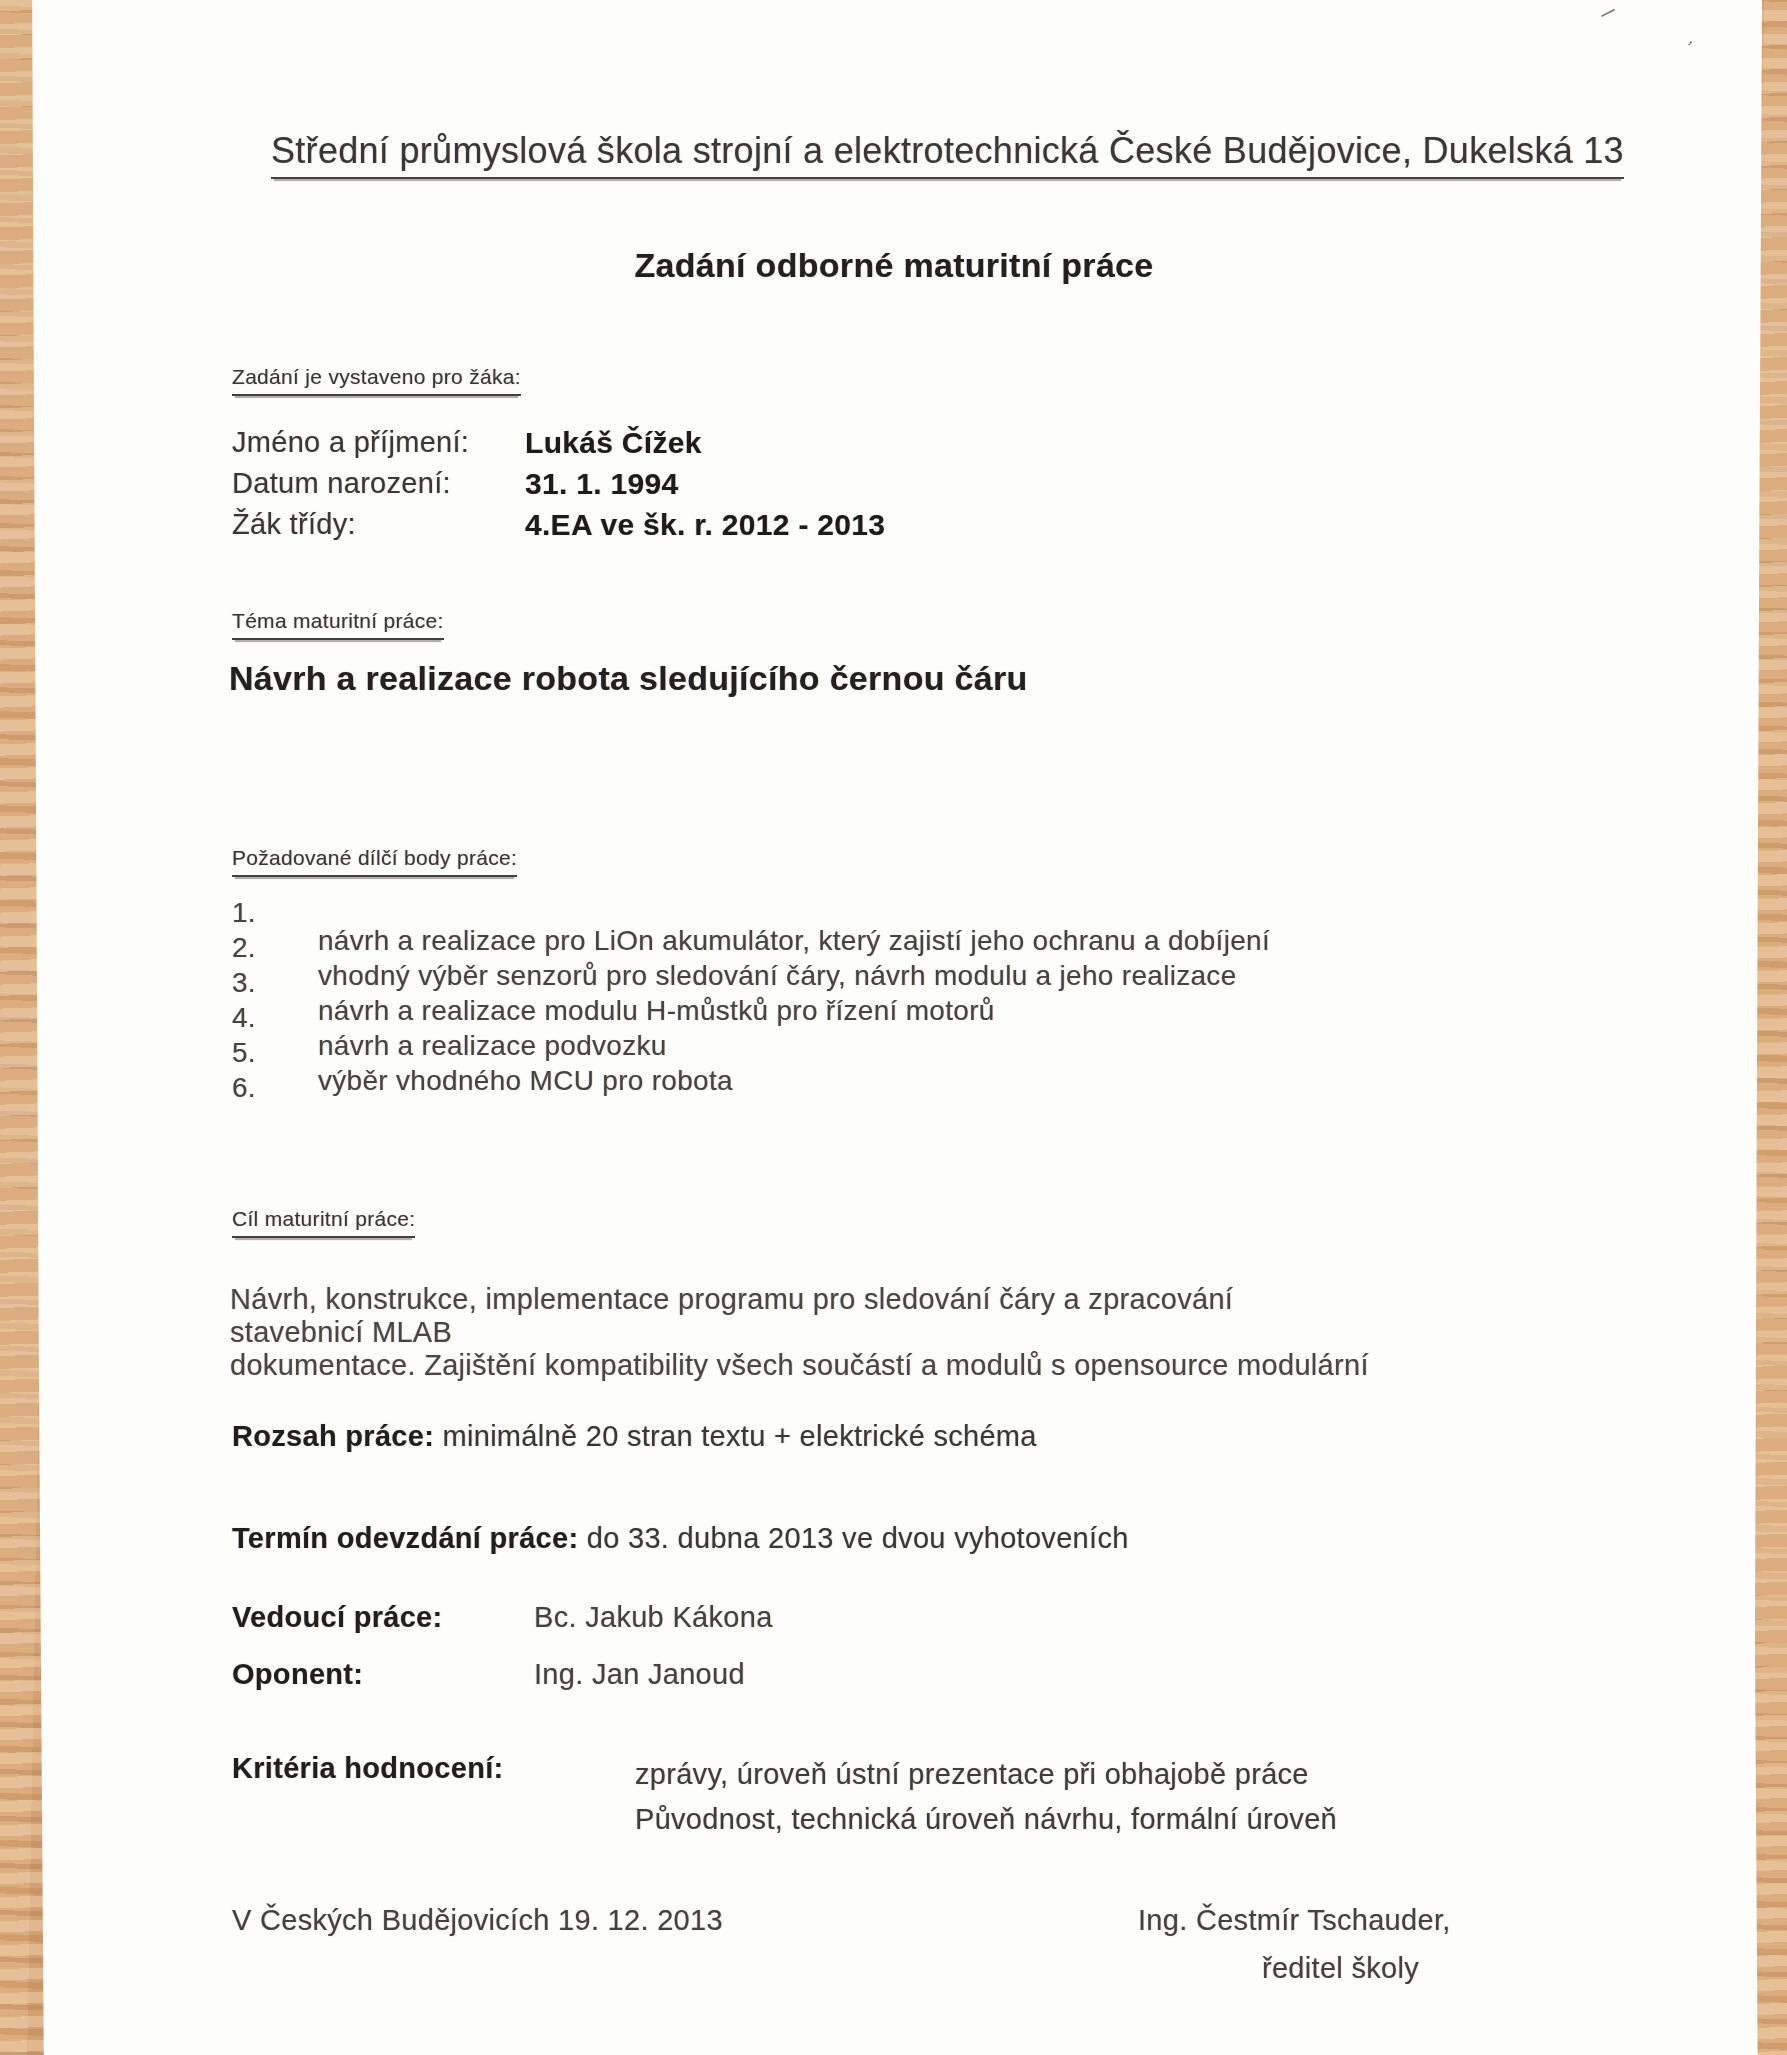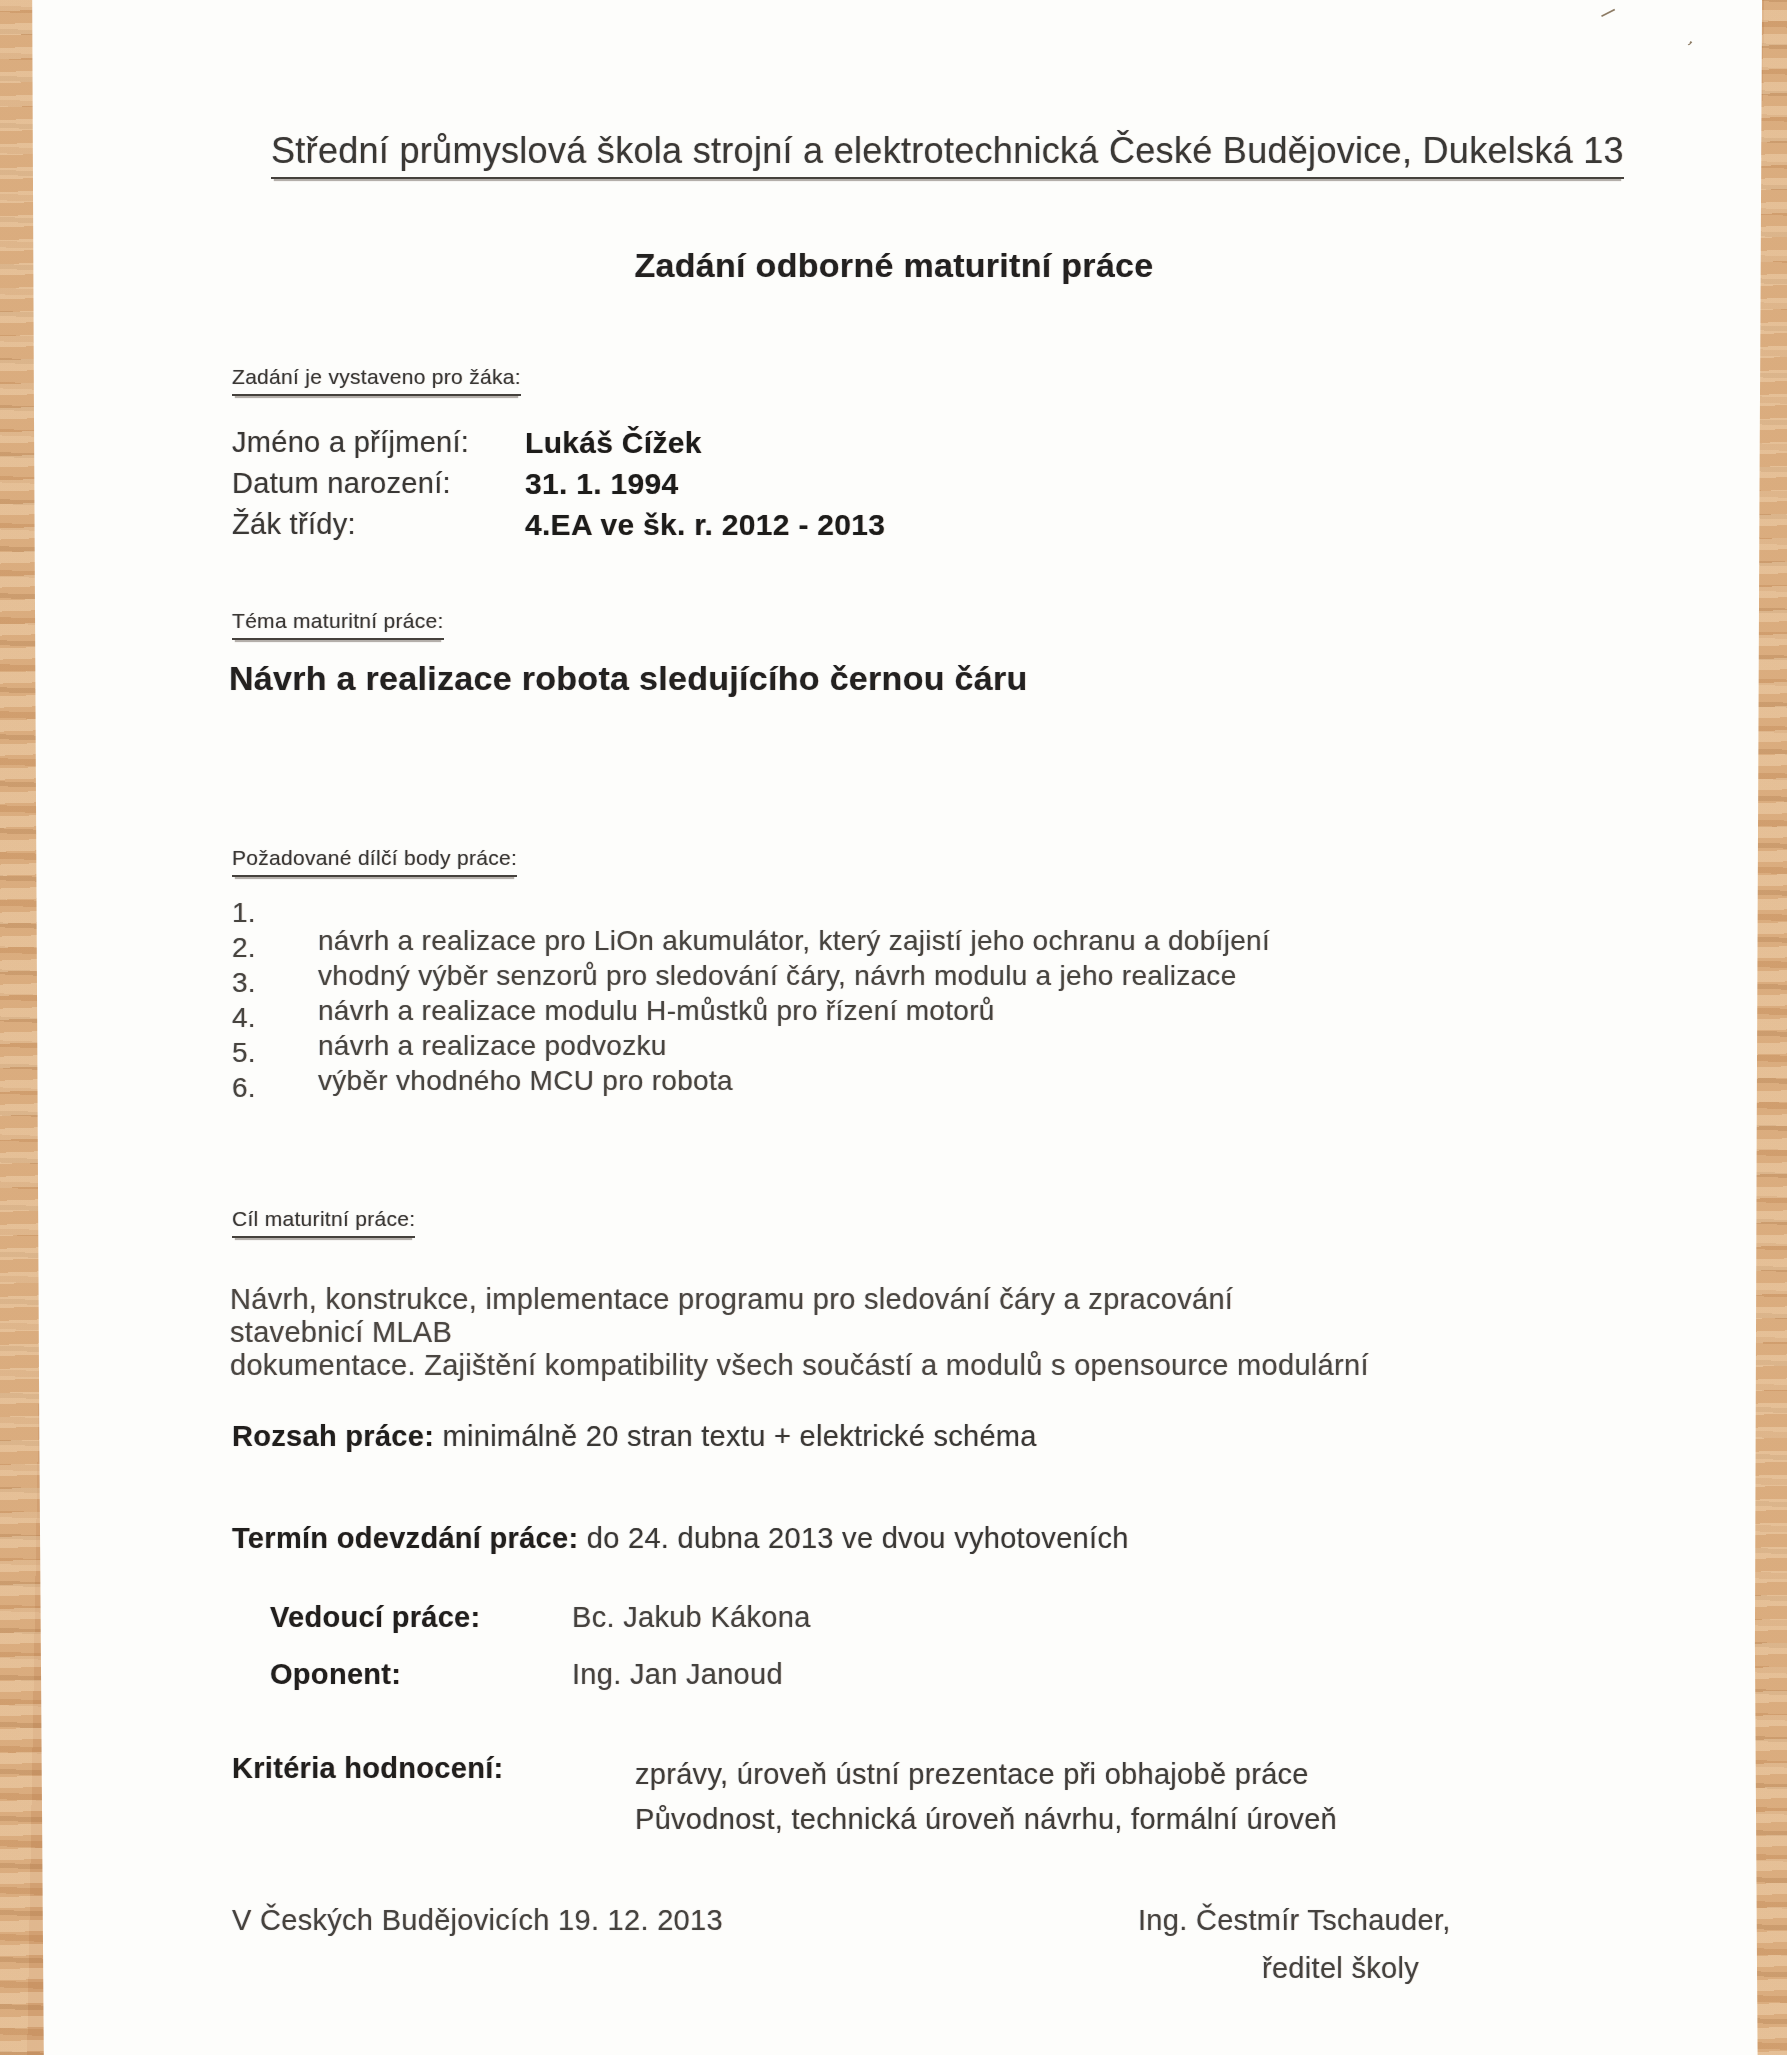--- a/index.html
+++ b/index.html
@@ -33,21 +33,21 @@
   .flabel{width:293px;font-size:29px;}
   .fvalue{font-size:30px;font-weight:bold;color:#1d1c1a;}
   .theme-title{left:229px;top:659px;font-size:34px;font-weight:bold;color:#232120;}
   .req-list{left:232px;top:897px;}
   .req-row{display:flex;height:35px;}
   .req-num{width:86px;font-size:28px;color:#47443f;}
   .req-text{font-size:28px;color:#47443f;margin-top:28px;}
   .goal-par{left:230px;top:1283px;font-size:29px;line-height:33px;color:#4a4641;}
   .goal-par div{white-space:nowrap;}
   .inline-row{left:232px;font-size:29px;}
-  .people-table{left:232px;top:1601px;margin-left:38px;}
+  .people-table{left:232px;top:1601px;}
   .prow{display:flex;height:57px;}
   .plabel{width:302px;font-size:29px;font-weight:bold;color:#211f1d;}
   .pvalue{font-size:29px;color:#45423e;}
   .crit{left:232px;top:1752px;display:flex;justify-content:center;}
   .crit-label{width:403px;font-size:29px;font-weight:bold;color:#211f1d;}
   .crit-text{font-size:29px;line-height:45px;color:#403d39;}
   .footer-left{left:232px;top:1904px;font-size:29px;color:#45423e;}
   .sig-block{left:1138px;top:1904px;width:405px;}
   .sig-name{font-size:29px;color:#45423e;}
   .sig-role{font-size:29px;color:#45423e;text-align:center;margin-top:15.4px;}
@@ -129,21 +129,21 @@
     <div>Návrh, konstrukce, implementace programu pro sledování čáry a zpracování</div>
     <div>stavebnicí MLAB</div>
     <div>dokumentace. Zajištění kompatibility všech součástí a modulů s opensource modulární</div>
   </div>
 
   <div class="abs txt inline-row" style="top:1420px;">
     <span class="b">Rozsah práce:</span><span> minimálně 20 stran textu + elektrické schéma</span>
   </div>
 
   <div class="abs txt inline-row" style="top:1522px;">
-    <span class="b">Termín odevzdání práce:</span><span> do 24. dubna 2013 ve dvou vyhotoveních</span>
+    <span class="b">Termín odevzdání práce:</span><span> do 33. dubna 2013 ve dvou vyhotoveních</span>
   </div>
 
   <div class="abs people-table">
     <div class="prow">
       <span class="txt plabel">Vedoucí práce:</span>
       <span class="txt pvalue">Bc. Jakub Kákona</span>
     </div>
     <div class="prow">
       <span class="txt plabel">Oponent:</span>
       <span class="txt pvalue">Ing. Jan Janoud</span>

